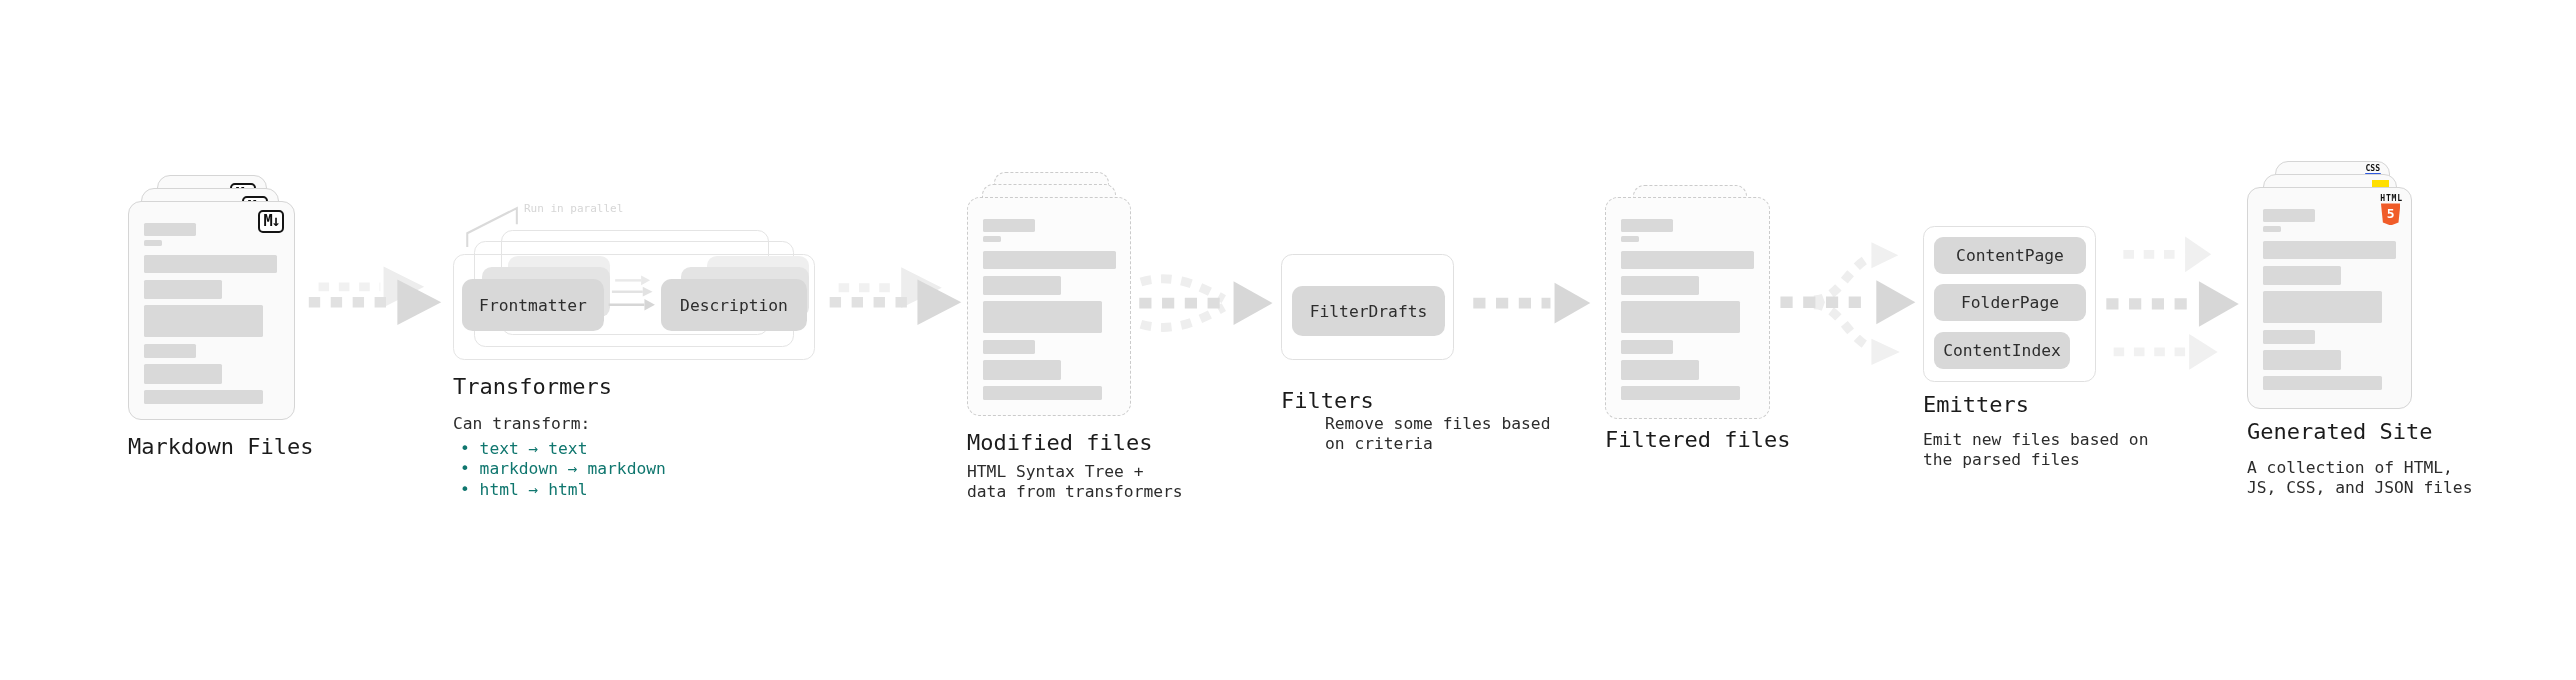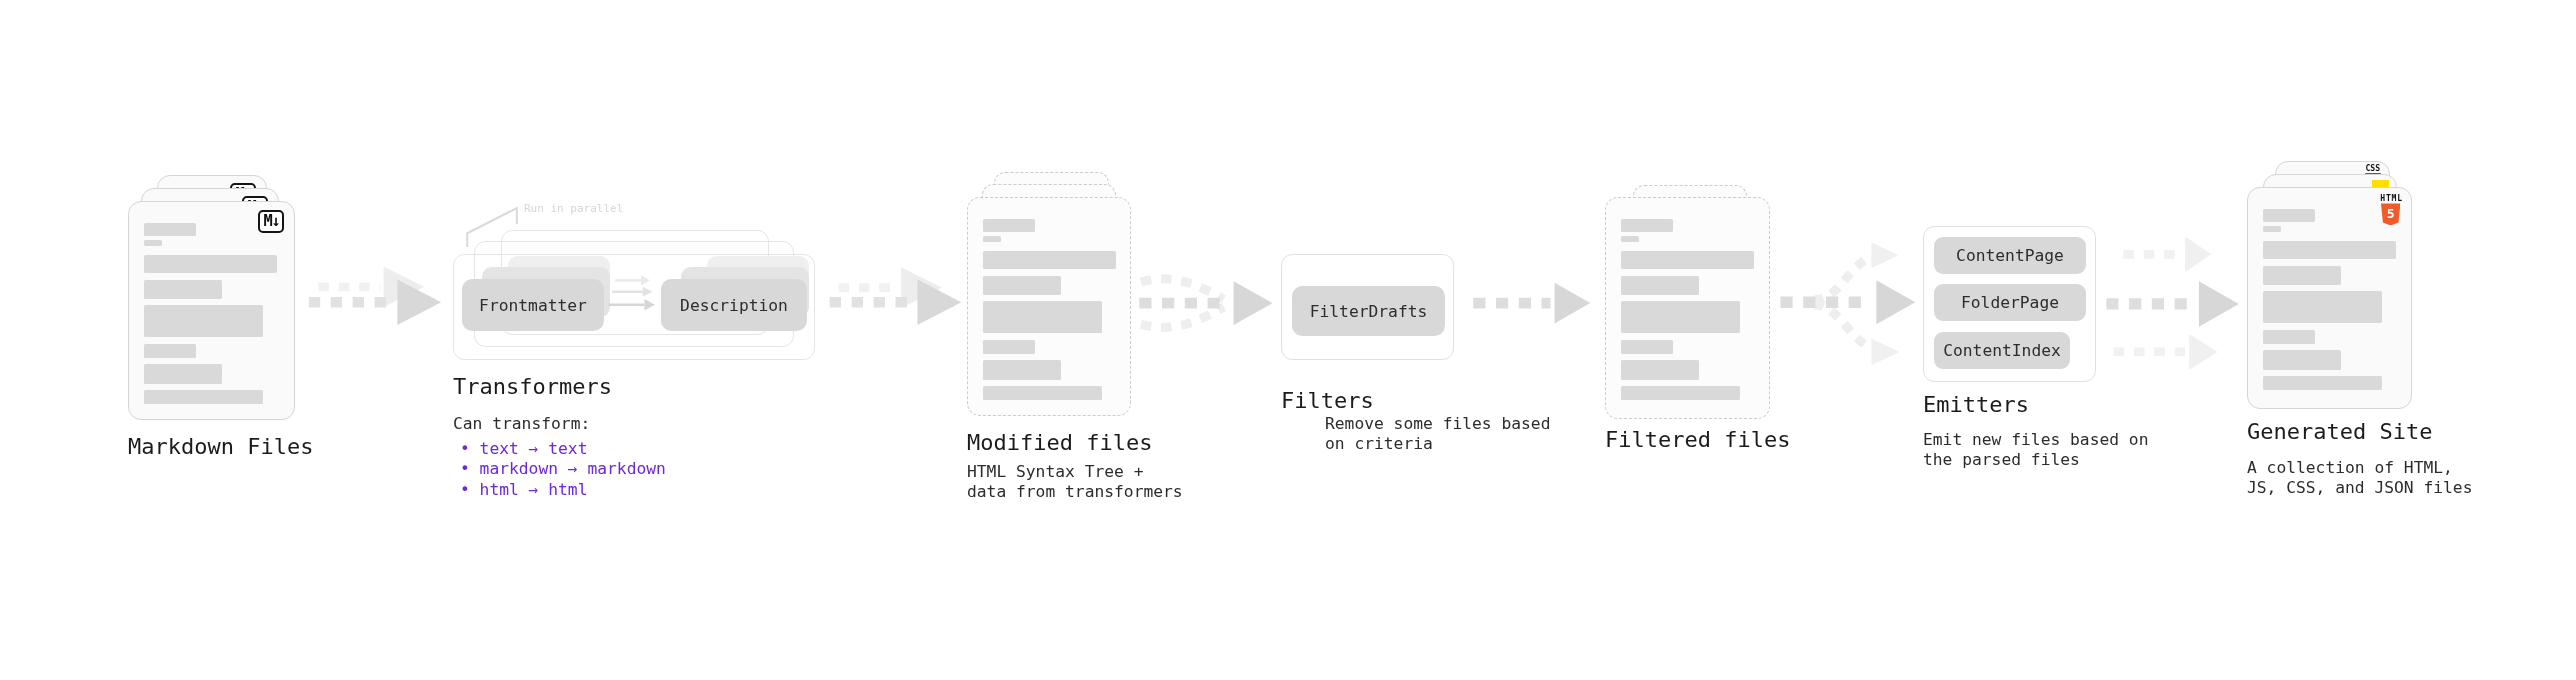--- a/index.html
+++ b/index.html
@@ -54,21 +54,21 @@
         display:flex;align-items:center;justify-content:center;
         color:#2d2d2d;font-size:16.3px;}
   .ghost{position:absolute;border-radius:9.8px;}
   .g1{background:#e4e4e4;}
   .g2{background:#efefef;}
 
   
   .stage-label{position:absolute;font-size:22px;line-height:24.4px;color:#1b1b1b;white-space:nowrap;}
   .stage-desc{position:absolute;font-size:16.3px;line-height:20.3px;color:#2c2c2c;
               white-space:pre-line;}
-  .bullet-line{font-size:16.3px;line-height:20.3px;color:#6d28d9;white-space:nowrap;}
+  .bullet-line{font-size:16.3px;line-height:20.3px;color:#0f766e;white-space:nowrap;}
   .callout-text{position:absolute;font-size:11px;color:#d6d6d6;white-space:nowrap;}
 
   .arrows{position:absolute;left:0;top:0;z-index:50;pointer-events:none;}
 </style>
 </head>
 <body>
 
 <div class="canvas">
 
   <svg class="arrows" width="2576" height="681" viewBox="0 0 3170 838">

